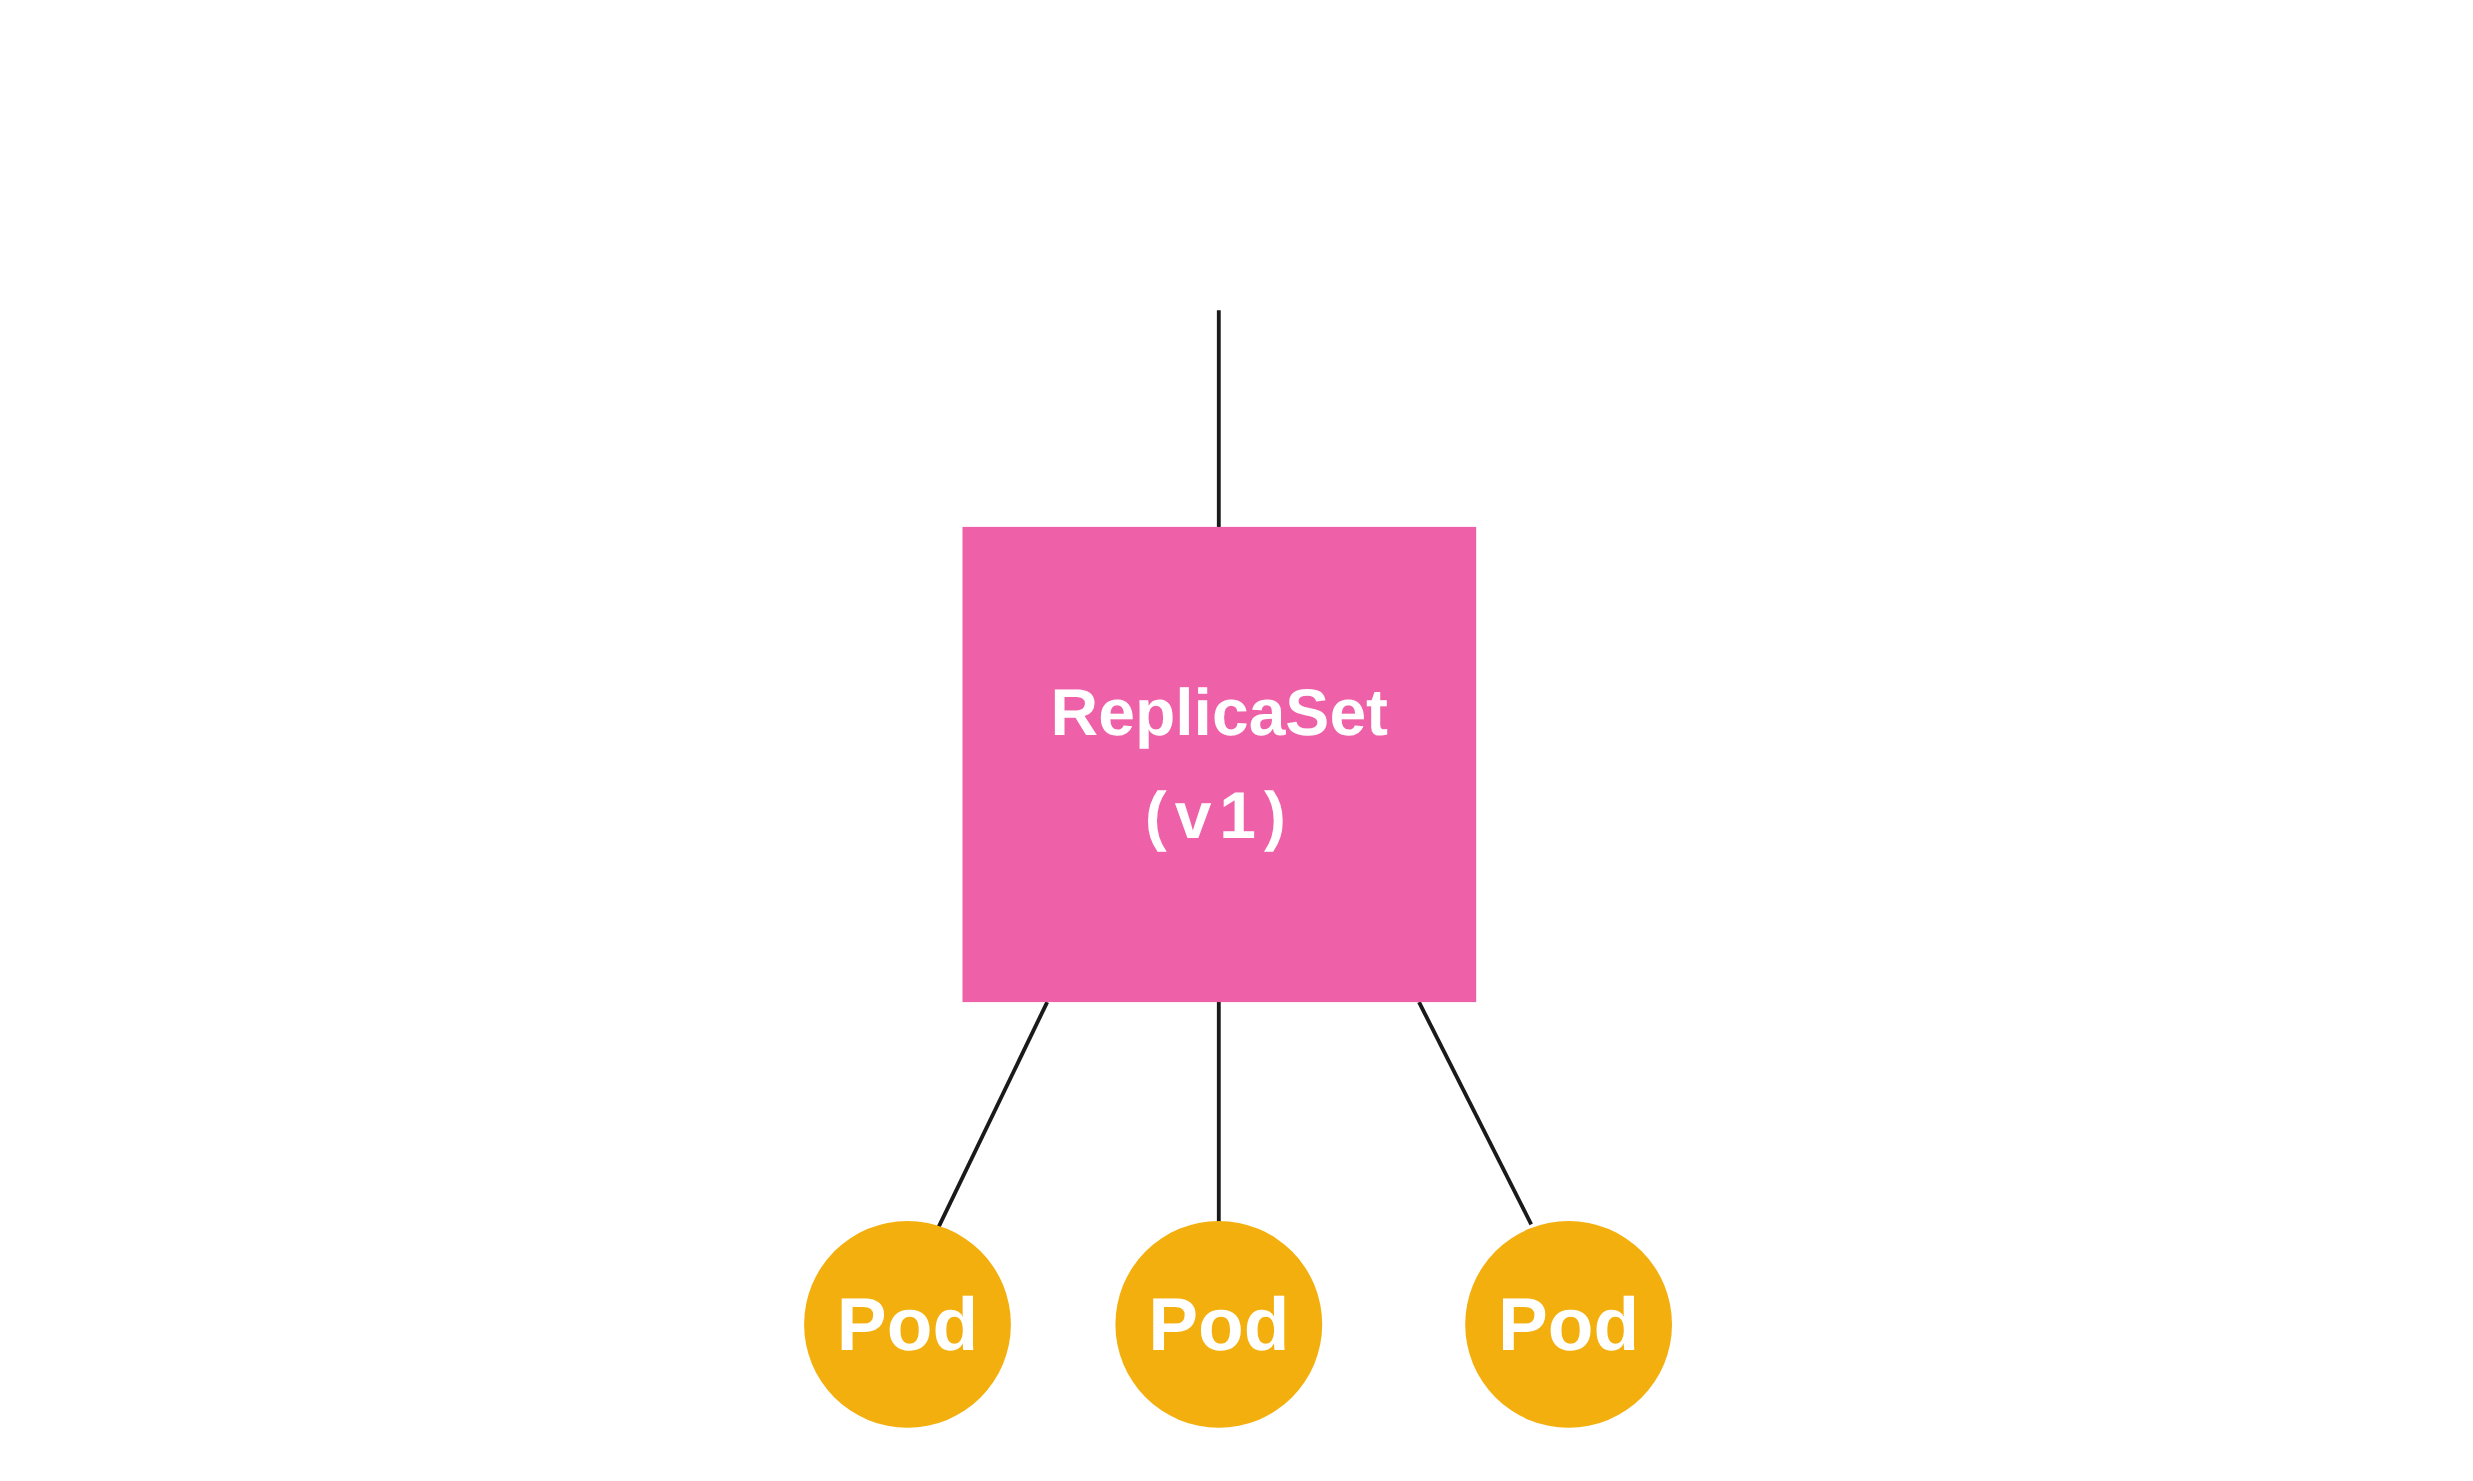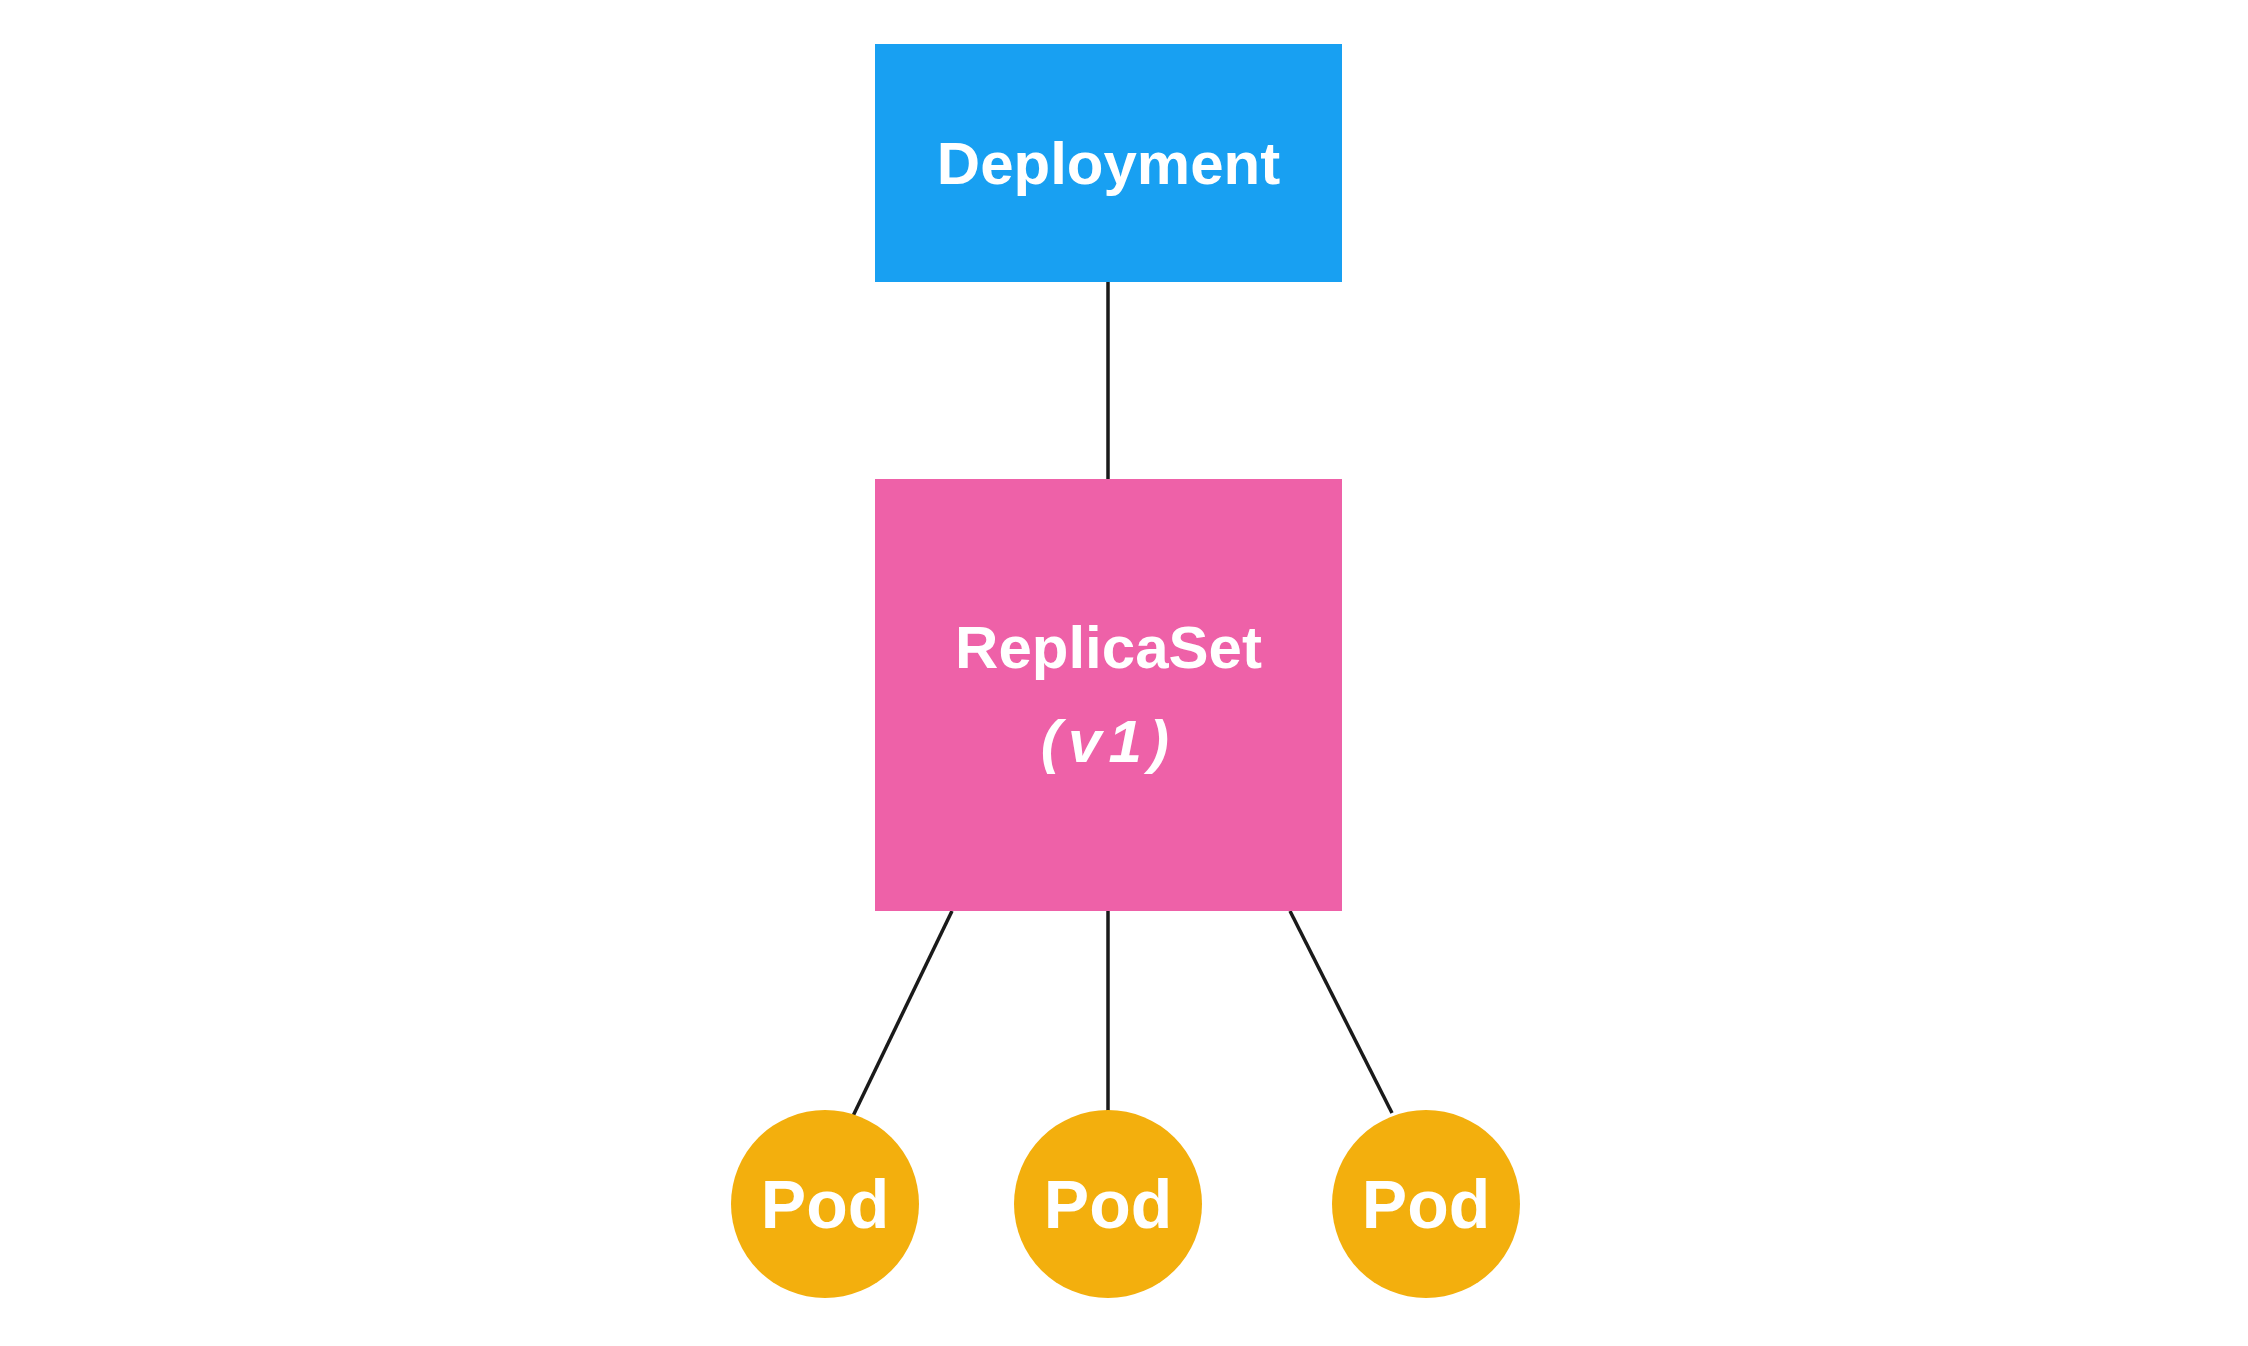--- a/index.html
+++ b/index.html
@@ -44,21 +44,20 @@
     left: 875px;
     top: 479px;
     width: 467px;
     height: 432px;
     font-size: 60px;
     line-height: 74px;
     gap: 20px;
   }
   .node-replicaset .label-line2 {
     letter-spacing: 0.12em;
-    font-style: italic;
   }
   .node-pod {
     width: 188px;
     height: 188px;
     border-radius: 50%;
     top: 1110px;
     font-size: 68px;
   }
   .node-pod-1 { left: 731px; }
   .node-pod-2 { left: 1014px; }
@@ -69,23 +68,20 @@
 
 <div class="canvas">
 
   <svg class="edges" viewBox="0 0 2248 1346" xmlns="http://www.w3.org/2000/svg">
     <line x1="1108" y1="282" x2="1108" y2="479" stroke-width="3.5" stroke="#1A1A1A"></line>
     <line x1="952" y1="911" x2="853" y2="1116" stroke-width="3.5" stroke="#1A1A1A"></line>
     <line x1="1108" y1="911" x2="1108" y2="1112" stroke-width="3.5" stroke="#1A1A1A"></line>
     <line x1="1290" y1="911" x2="1392" y2="1113" stroke-width="3.5" stroke="#1A1A1A"></line>
   </svg>
 
-  <div class="node node-deployment" style="background-color: rgb(24, 160, 242);">
-    <span>Deployment</span>
-  </div>
 
   <div class="node node-replicaset" style="background-color: rgb(238, 97, 168);">
     <span class="label-line1">ReplicaSet</span>
     <span class="label-line2">(v1)</span>
   </div>
 
   <div class="node node-pod node-pod-1" style="background-color: rgb(243, 175, 13);">
     <span>Pod</span>
   </div>
 

